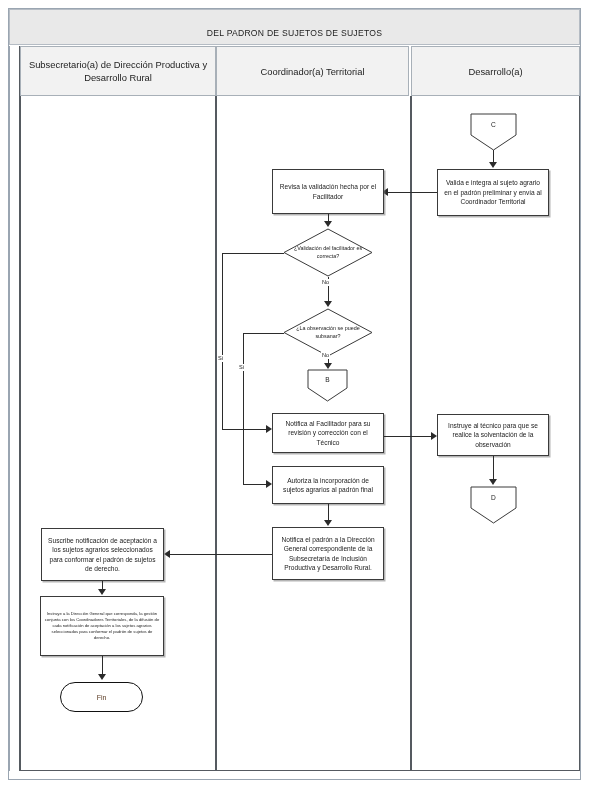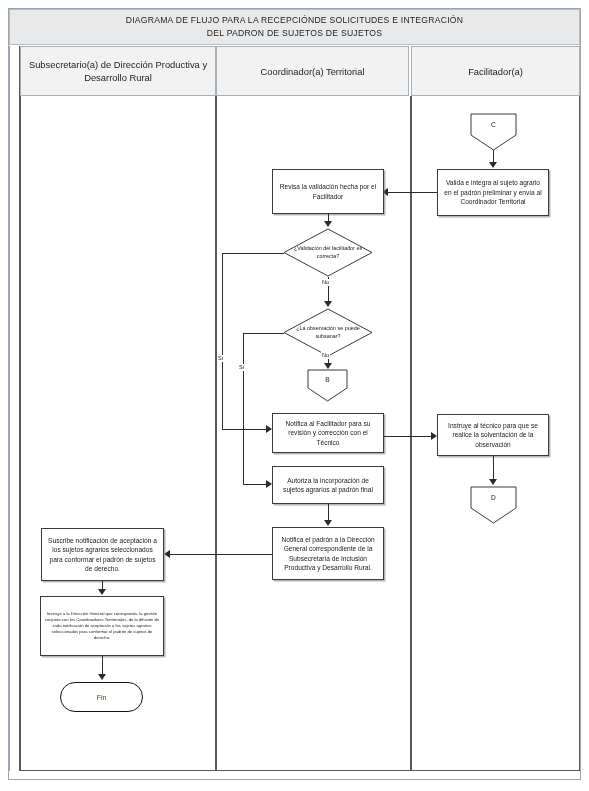--- a/index.html
+++ b/index.html
@@ -217,35 +217,35 @@
 </style>
 </head>
 <body>
 
 <div id="page">
 
   <div class="outer-frame"></div>
 
   <div class="title-banner">
     <div class="title-text">
-      <span>DIAGRAMA DE FLUJO PARA LA RECEPCIÓNDE SOLICITUDES E INTEGRACIÓN</span><br>
+      <br>
       <span>DEL PADRON DE SUJETOS DE SUJETOS</span>
     </div>
   </div>
 
   <div class="spine"></div>
 
   <div class="lane-head l1">
     <span>Subsecretario(a) de Dirección Productiva y Desarrollo Rural</span>
   </div>
   <div class="lane-head l2">
     <span>Coordinador(a) Territorial</span>
   </div>
   <div class="lane-head l3">
-    <span>Facilitador(a)</span>
+    <span>Desarrollo(a)</span>
   </div>
 
   <div class="lane-body l1"></div>
   <div class="lane-body l2"></div>
   <div class="lane-body l3"></div>
 
   <div class="connector" style="left:470px; top:113px; width:47px; height:38px;">
     <svg width="47" height="38" viewBox="0 0 47 38">
       <polygon points="1,1 46,1 46,22 23.5,37 1,22" fill="#ffffff" stroke="#3a3a3a" stroke-width="1"></polygon>
     </svg>

